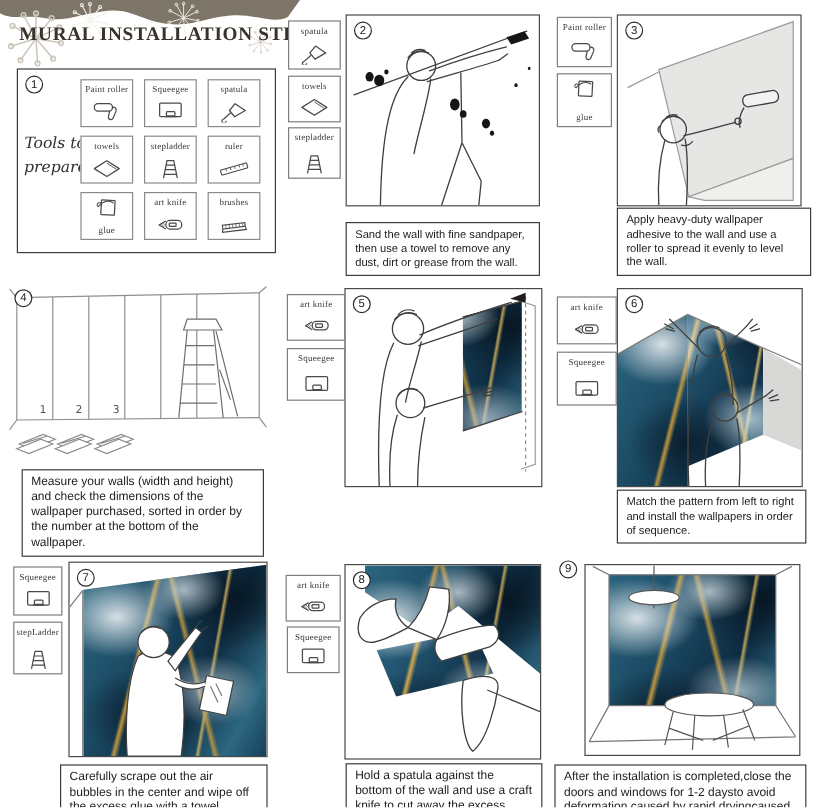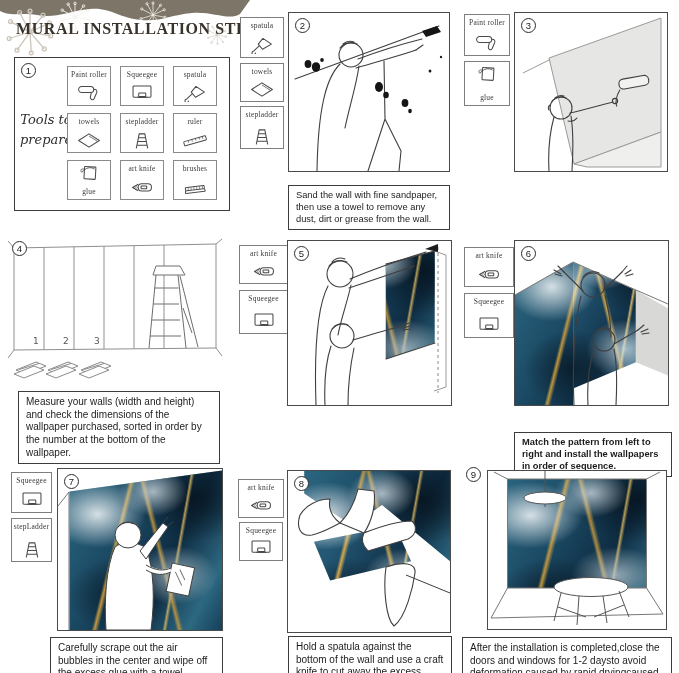--- a/index.html
+++ b/index.html
@@ -305,20 +305,21 @@
         <path d="M55,100 C72,96 86,92 98,89"></path>
         <path d="M53,108 a9,9 0 0 0 9,-3"></path>
         <circle cx="100" cy="88" r="2.6"></circle>
       </g>
       <g transform="rotate(-10 120 70)" stroke="#3f3f3f" stroke-width="1.1">
         <rect x="104" y="64" width="30" height="10" rx="4.5" fill="#f2f2f0"></rect>
         <path d="M104,74 C99,80 97,85 98,90" fill="none"></path>
       </g>
     </svg>
   </div>
+  <div class="cap" style="left:514px;top:173px;width:146px;">Apply heavy-duty wallpaper adhesive to the wall and use a roller to spread it evenly to level the wall.</div>
 
   <span class="num" style="left:12px;top:241px;">4</span>
   <svg style="position:absolute;left:6px;top:238px;" width="218" height="150" viewBox="0 0 218 150">
     <g stroke="#8f8f8d" fill="none">
       <path d="M8,10 L210,6 M8,10 L2,3 M210,6 L216,1 M8,10 V112 M210,6 V110 M8,112 L210,110 M8,112 L2,120 M210,110 L216,118"></path>
       <path d="M38,9.4 V111.6 M68,8.8 V111.3 M98,8.2 V111 M128,7.6 V110.6 M158,7 V110.3"></path>
     </g>
     <g class="s4nums">
       <text x="27" y="106">1</text>
       <text x="57" y="106">2</text>
@@ -435,21 +436,21 @@
         <path d="M107,31 l5,-6 m-2,8 l6,-4 m-5,6 l7,-2"></path>
         <circle cx="89" cy="99" r="11"></circle>
         <path d="M80,92 a12,12 0 0 1 15,-4"></path>
         <path d="M79,109 C74,124 72,145 73,164"></path>
         <path d="M99,108 C102,122 102,144 101,164"></path>
         <path d="M99,103 C108,98 116,93 123,89"></path>
         <path d="M123,89 l6,-5 m-3,7 l7,-3 m-6,5 l7,-1"></path>
       </g>
     </svg>
   </div>
-  <div class="cap" style="left:514px;top:432px;width:142px;font-weight:bold;">Match the pattern from left to right and install the wallpapers in order of sequence.</div>
+  <div class="cap" style="left:514px;top:408px;width:142px;">Match the pattern from left to right and install the wallpapers in order of sequence.</div>
 
   <div class="sbox" style="left:11px;top:472px;width:41px;height:41px;">
     <span class="tlabel">Squeegee</span>
     <span class="ticon"><svg viewBox="0 0 26 18">
           <g fill="#fff" stroke="#4a4a4a" stroke-width="1.1">
             <rect x="3.5" y="1" width="19" height="12" rx="1"></rect>
             <rect x="9.5" y="8.5" width="7.5" height="3.8" rx="0.8"></rect>
             <path d="M8,13 h10.5" fill="none"></path>
           </g>
         </svg></span>

